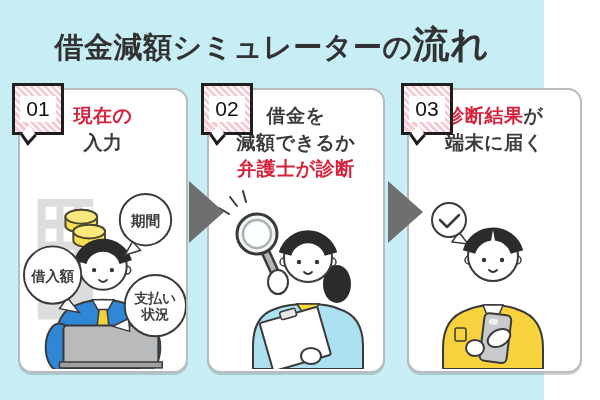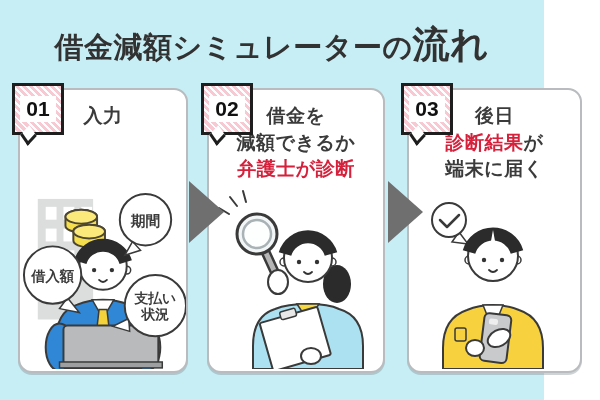--- a/index.html
+++ b/index.html
@@ -30,21 +30,21 @@
     border:3px solid #1e1e1e;box-sizing:content-box;
     background:repeating-linear-gradient(45deg,#fff 0 2px,#f6c9d3 2px 5px);
     display:flex;align-items:center;justify-content:center;z-index:5;
   }
   .badge::after{
     content:"";position:absolute;left:7px;bottom:-10px;width:10px;height:10px;
     background:#fff;border-right:3px solid #1e1e1e;border-bottom:3px solid #1e1e1e;
     transform:rotate(55deg) skewX(12deg);
   }
   .badge .num{
-    background:#fff;padding:1px 6px;font-size:21px;font-weight:700;
+    background:#fff;padding:1px 6px;font-size:21px;font-weight:400;
     color:#111;line-height:1.15;
   }
   
   .heading{
     padding-top:13px;text-align:center;font-size:19px;font-weight:800;
     line-height:1.4;color:#3b3b3b;letter-spacing:.5px;
   }
   .red{color:#d6213c;}
   
   .arrow{
@@ -65,20 +65,21 @@
 
   <div class="title">
     <span>借金減額シミュレーターの</span><span class="emph">流れ</span>
   </div>
 
   <div class="card card1">
     <div class="badge">
       <span class="num">01</span>
     </div>
     <div class="heading">
+      <div><span class="red">現在の</span></div>
       <div><span>入力</span></div>
     </div>
 
     <svg class="illu" viewBox="0 0 168 183" aria-hidden="true">
 
       <g>
         <rect x="18" y="12" width="56" height="122" fill="#dcdddd"></rect>
         <rect x="26" y="20" width="11" height="13" fill="#fff"></rect>
           <rect x="44" y="20" width="11" height="13" fill="#fff"></rect>
           <rect x="62" y="20" width="11" height="13" fill="#fff"></rect>
@@ -176,21 +177,20 @@
         <ellipse cx="69" cy="96" rx="10" ry="12" fill="#fff" stroke="#3a3a3a" stroke-width="2"></ellipse>
       </g>
     </svg>
   </div>
 
   <div class="card card3">
     <div class="badge">
       <span class="num">03</span>
     </div>
     <div class="heading">
-      <div><span>後日</span></div>
       <div><span class="red">診断結果</span><span>が</span></div>
       <div><span>端末に届く</span></div>
     </div>
 
     <svg class="illu" viewBox="0 0 171 183" aria-hidden="true">
 
       <g>
         <path d="M50,46 l9,12 -16,-2 z" fill="#fff" stroke="#3a3a3a" stroke-width="1.5"></path>
         <circle cx="40" cy="34" r="17" fill="#fff" stroke="#3a3a3a" stroke-width="2"></circle>
         <path d="M31,34 l7,7 12,-12" stroke="#3a3a3a" stroke-width="2.5" fill="none" stroke-linecap="round" stroke-linejoin="round"></path>

